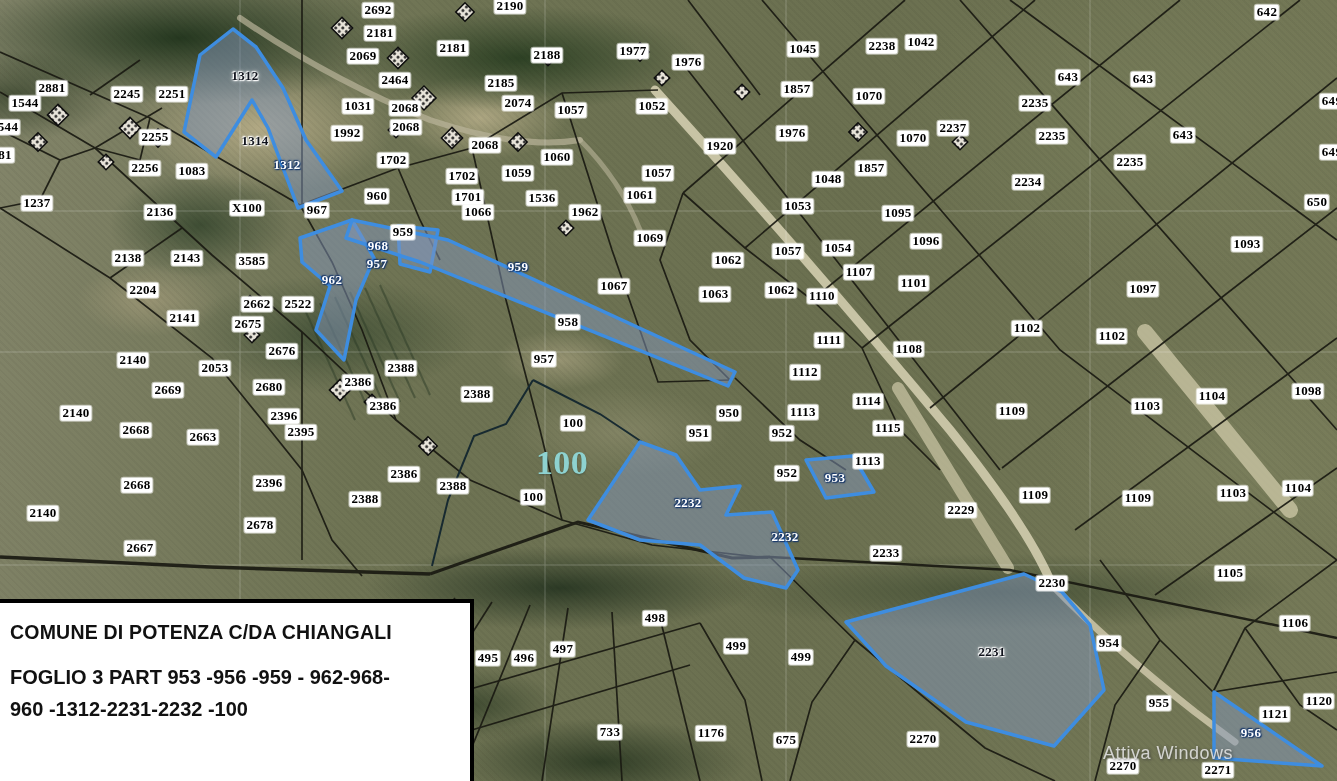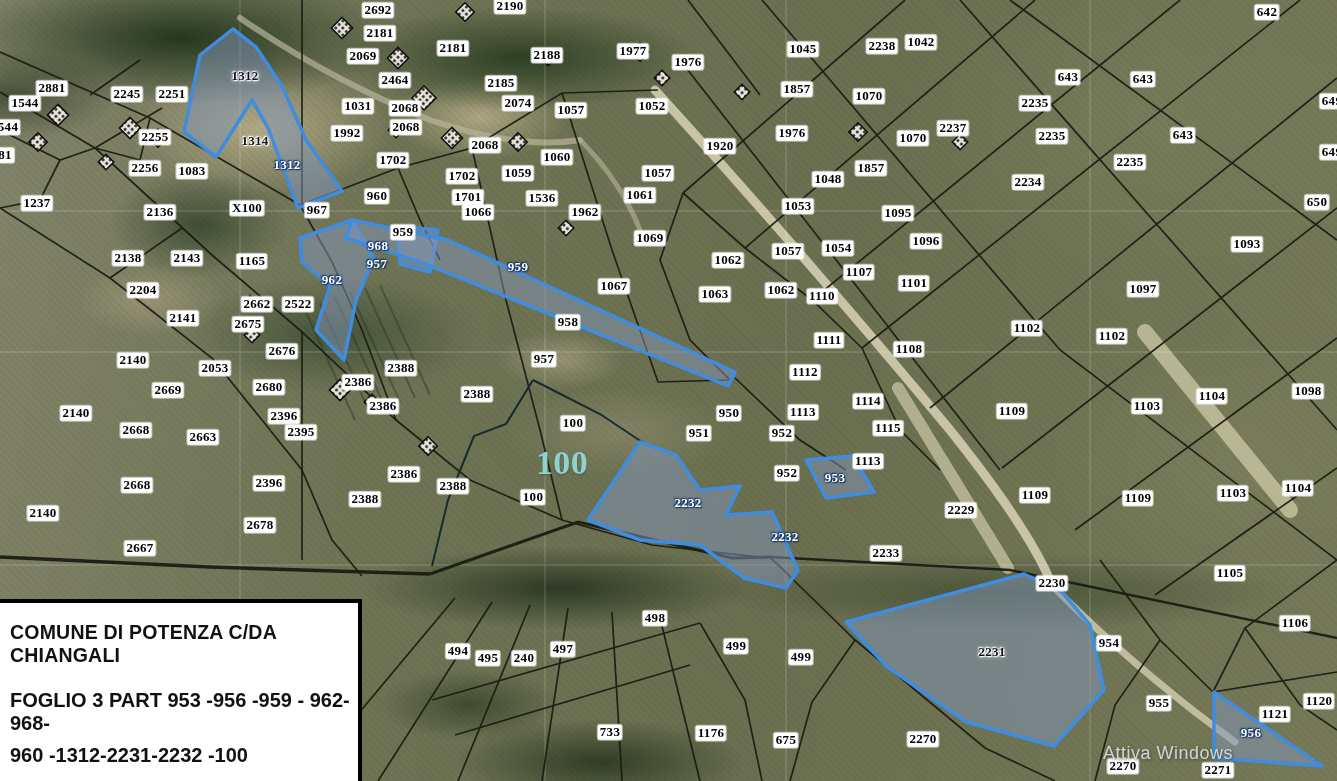--- a/index.html
+++ b/index.html
@@ -39,21 +39,21 @@
   }
   .lbl.box{background:#fff;color:#000;padding:0 2px 1px 2px;border-radius:2px;
     box-shadow:0 0 0 1px rgba(255,255,255,.55);}
   .lbl.blue{color:#fff;
     text-shadow:0 0 2px #1a3f7a,0 0 3px #1a3f7a,1px 1px 1px #16325f,-1px -1px 1px #16325f;}
   .lbl.halo{color:#10131c;
     text-shadow:0 0 2px #fff,0 0 3px #fff,0 0 5px #fff,1px 1px 1px #fff,-1px -1px 1px #fff;}
   .lbl.teal{color:#8ed2d0;font-size:34px;
     text-shadow:0 1px 2px rgba(20,40,40,.35);}
   #infobox{
-    position:absolute;left:0;top:599px;width:362px;height:182px;z-index:6;
+    position:absolute;left:0;top:599px;width:474px;height:182px;z-index:6;
     background:#fff;border-top:4px solid #000;border-right:4px solid #000;
     box-sizing:border-box;padding:18px 8px 0 10px;
     font-family:"Liberation Sans",sans-serif;color:#111;
   }
   #infobox .l1{font-size:19.5px;font-weight:bold;letter-spacing:.2px;}
   #infobox .l2{font-size:20px;font-weight:bold;margin-top:22px;}
   #infobox .l3{font-size:20px;font-weight:bold;margin-top:9px;}
   #watermark{
     position:absolute;left:1103px;top:743px;z-index:5;
     font-family:"Liberation Sans",sans-serif;font-size:18px;font-weight:400;
@@ -265,21 +265,21 @@
       <span class="lbl box" style="left: 585px; top: 212px;">1962</span>
       <span class="lbl box" style="left: 403px; top: 232px;">959</span>
       <span class="lbl box" style="left: 650px; top: 238px;">1069</span>
       <span class="lbl box" style="left: 798px; top: 206px;">1053</span>
       <span class="lbl box" style="left: 898px; top: 213px;">1095</span>
       <span class="lbl box" style="left: 788px; top: 251px;">1057</span>
       <span class="lbl box" style="left: 838px; top: 248px;">1054</span>
       <span class="lbl box" style="left: 926px; top: 241px;">1096</span>
       <span class="lbl box" style="left: 128px; top: 258px;">2138</span>
       <span class="lbl box" style="left: 187px; top: 258px;">2143</span>
-      <span class="lbl box" style="left: 252px; top: 261px;">1165</span>
+      <span class="lbl box" style="left: 252px; top: 261px;">3585</span>
       <span class="lbl box" style="left: 728px; top: 260px;">1062</span>
       <span class="lbl box" style="left: 859px; top: 272px;">1107</span>
       <span class="lbl box" style="left: 914px; top: 283px;">1101</span>
       <span class="lbl box" style="left: 143px; top: 290px;">2204</span>
       <span class="lbl box" style="left: 715px; top: 294px;">1063</span>
       <span class="lbl box" style="left: 781px; top: 290px;">1062</span>
       <span class="lbl box" style="left: 822px; top: 296px;">1110</span>
       <span class="lbl box" style="left: 614px; top: 286px;">1067</span>
       <span class="lbl box" style="left: 257px; top: 304px;">2662</span>
       <span class="lbl box" style="left: 298px; top: 304px;">2522</span>
@@ -334,21 +334,21 @@
       <span class="lbl box" style="left: 43px; top: 513px;">2140</span>
       <span class="lbl box" style="left: 260px; top: 525px;">2678</span>
       <span class="lbl box" style="left: 886px; top: 553px;">2233</span>
       <span class="lbl box" style="left: 140px; top: 548px;">2667</span>
       <span class="lbl box" style="left: 1230px; top: 573px;">1105</span>
       <span class="lbl box" style="left: 1052px; top: 583px;">2230</span>
       <span class="lbl box" style="left: 1295px; top: 623px;">1106</span>
       <span class="lbl box" style="left: 1109px; top: 643px;">954</span>
       <span class="lbl box" style="left: 458px; top: 651px;">494</span>
       <span class="lbl box" style="left: 488px; top: 658px;">495</span>
-      <span class="lbl box" style="left: 524px; top: 658px;">240</span>
+      <span class="lbl box" style="left: 524px; top: 658px;">496</span>
       <span class="lbl box" style="left: 563px; top: 649px;">497</span>
       <span class="lbl box" style="left: 655px; top: 618px;">498</span>
       <span class="lbl box" style="left: 736px; top: 646px;">499</span>
       <span class="lbl box" style="left: 801px; top: 657px;">499</span>
       <span class="lbl box" style="left: 1159px; top: 703px;">955</span>
       <span class="lbl box" style="left: 1319px; top: 701px;">1120</span>
       <span class="lbl box" style="left: 1275px; top: 714px;">1121</span>
       <span class="lbl box" style="left: 610px; top: 732px;">733</span>
       <span class="lbl box" style="left: 711px; top: 733px;">1176</span>
       <span class="lbl box" style="left: 786px; top: 740px;">675</span>

